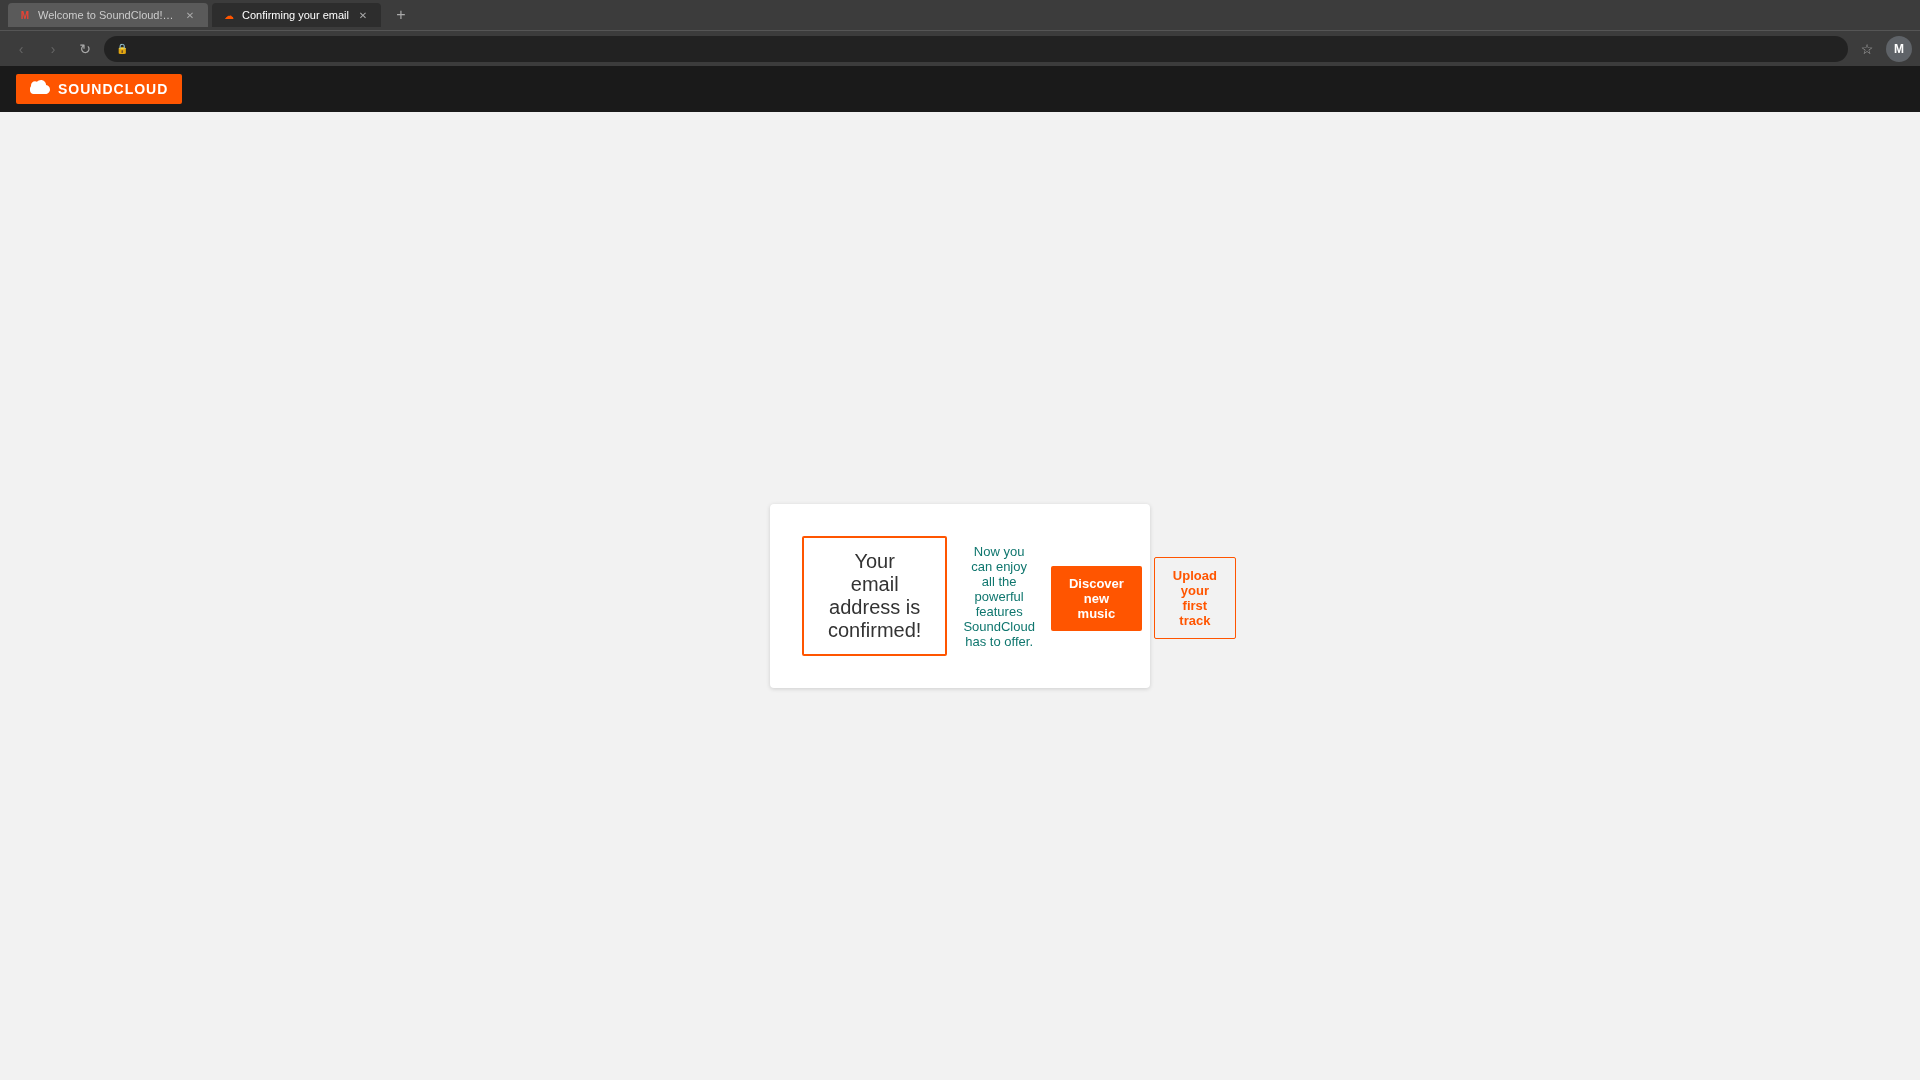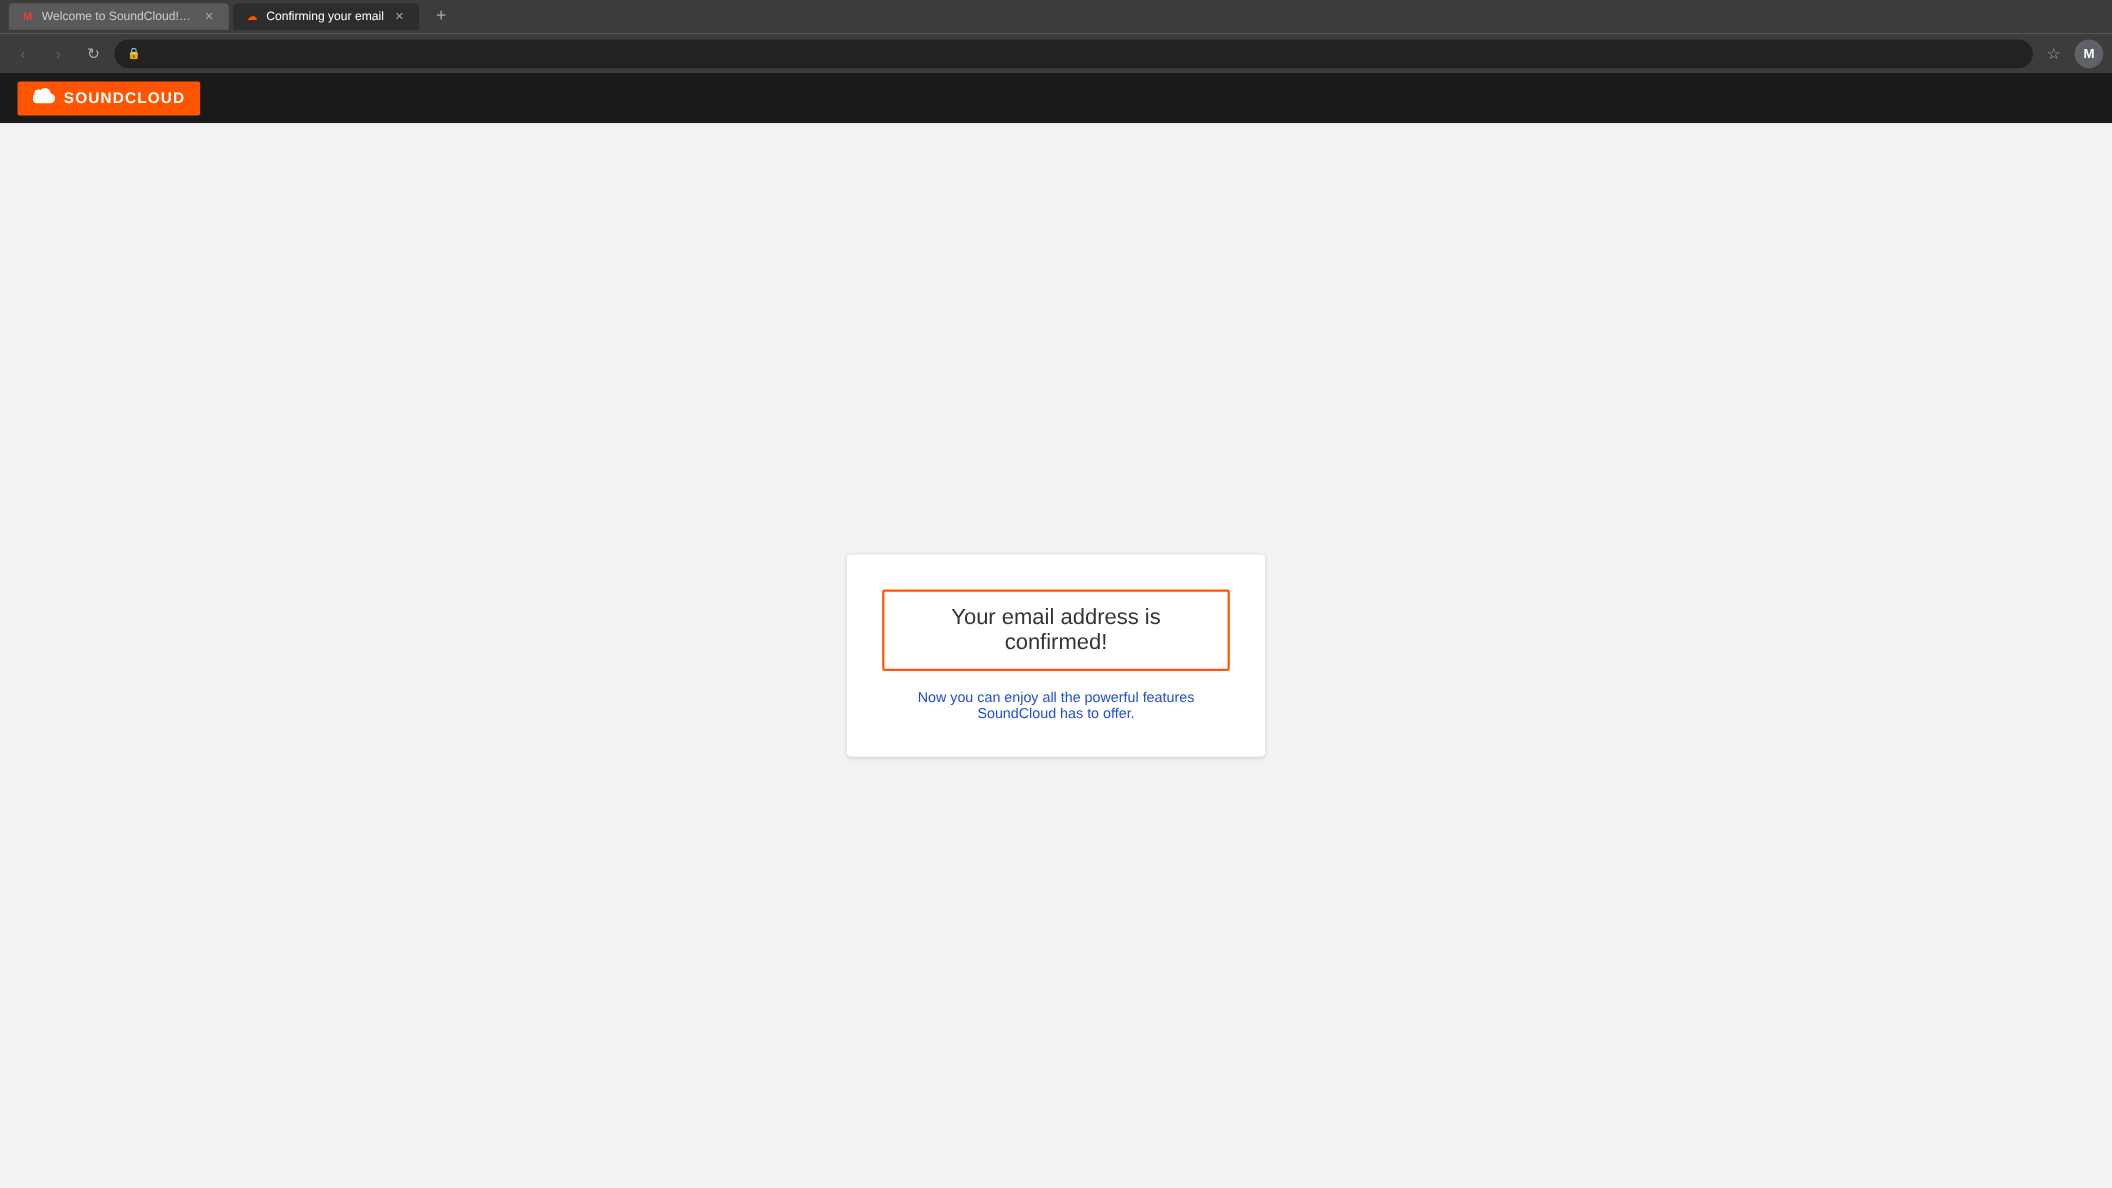--- a/index.html
+++ b/index.html
@@ -221,42 +221,42 @@
       height: calc(1080px - 30px - 36px - 46px);
     }
 
     .confirmation-card {
       background: #fff;
       border-radius: 4px;
       box-shadow: 0 1px 4px rgba(0,0,0,0.15);
       width: 380px;
       padding: 32px;
       display: flex;
-      flex-direction: column;
+      flex-direction: row;
       align-items: center;
       gap: 16px;
     }
 
     .confirmation-title-box {
       border: 2px solid #ff5500;
       border-radius: 2px;
       padding: 12px 24px;
       width: 100%;
       text-align: center;
     }
 
     .confirmation-title {
       font-size: 20px;
       color: #333;
       font-weight: 400;
     }
 
     .confirmation-subtitle {
       font-size: 13px;
-      color: #1d4ed8;
+      color: #0f766e;
       text-align: center;
     }
 
     .confirmation-buttons {
       display: flex;
       gap: 12px;
       align-items: center;
       margin-top: 4px;
     }
 
@@ -342,15 +342,19 @@
 
 <div class="sc-content">
   <div class="confirmation-card">
 
     <div class="confirmation-title-box">
       <h1 class="confirmation-title">Your email address is confirmed!</h1>
     </div>
 
     <p class="confirmation-subtitle">Now you can enjoy all the powerful features SoundCloud has to offer.</p>
 
+    <div class="confirmation-buttons">
+      <button class="btn-discover">Discover new music</button>
+      <button class="btn-upload">Upload your first track</button>
+    </div>
 
   </div>
 </div>
 
 </body></html>

